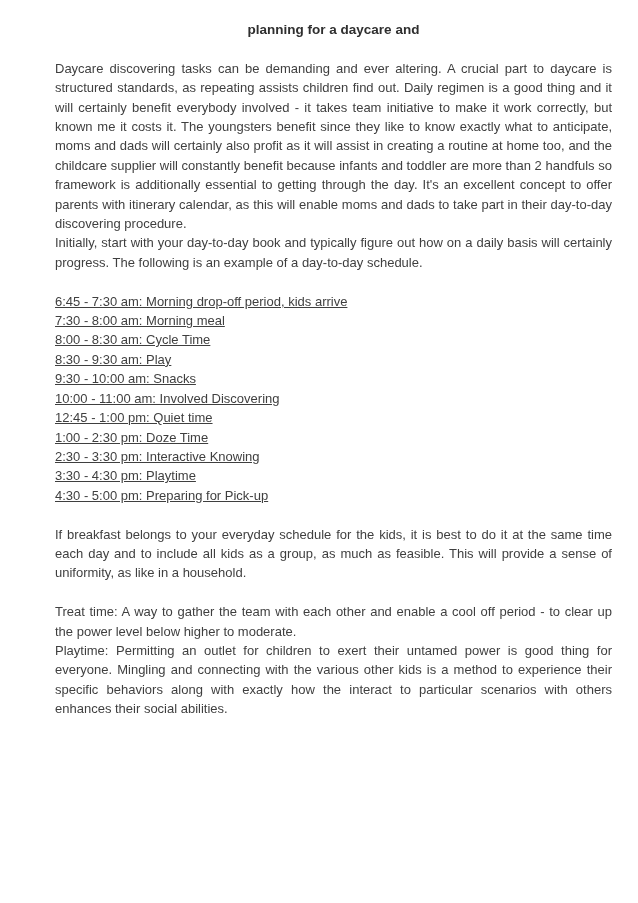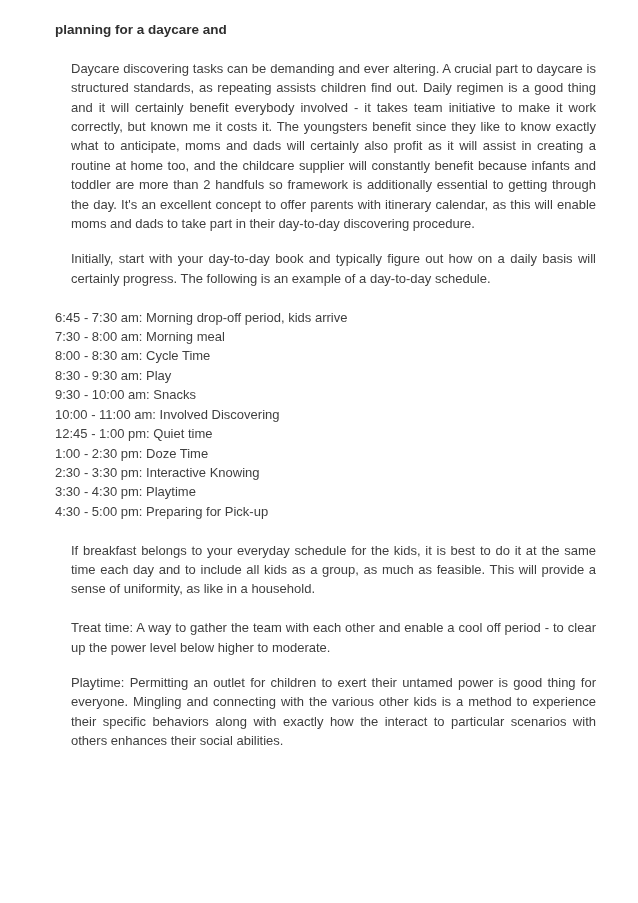--- a/index.html
+++ b/index.html
@@ -22,32 +22,34 @@
     top: 20px;
     width: 557px;
     font-size: 13px;
     line-height: 19.4px;
   }
   .doc-title {
     font-size: 13.5px;
     font-weight: bold;
     color: #2f2f2f;
     margin: 0;
+    text-align: center;
   }
   .para {
-    margin: 16px;
+    margin: 0;
   }
   .justify {
     text-align: justify;
     text-justify: inter-word;
   }
   .schedule-line {
     margin: 0;
     text-align: left;
     white-space: nowrap;
+    text-decoration: underline;
   }
   .gap-after {
     margin-bottom: 19.4px;
   }
 </style>
 </head>
 <body>
 
 <div class="page">
   <div class="content">

